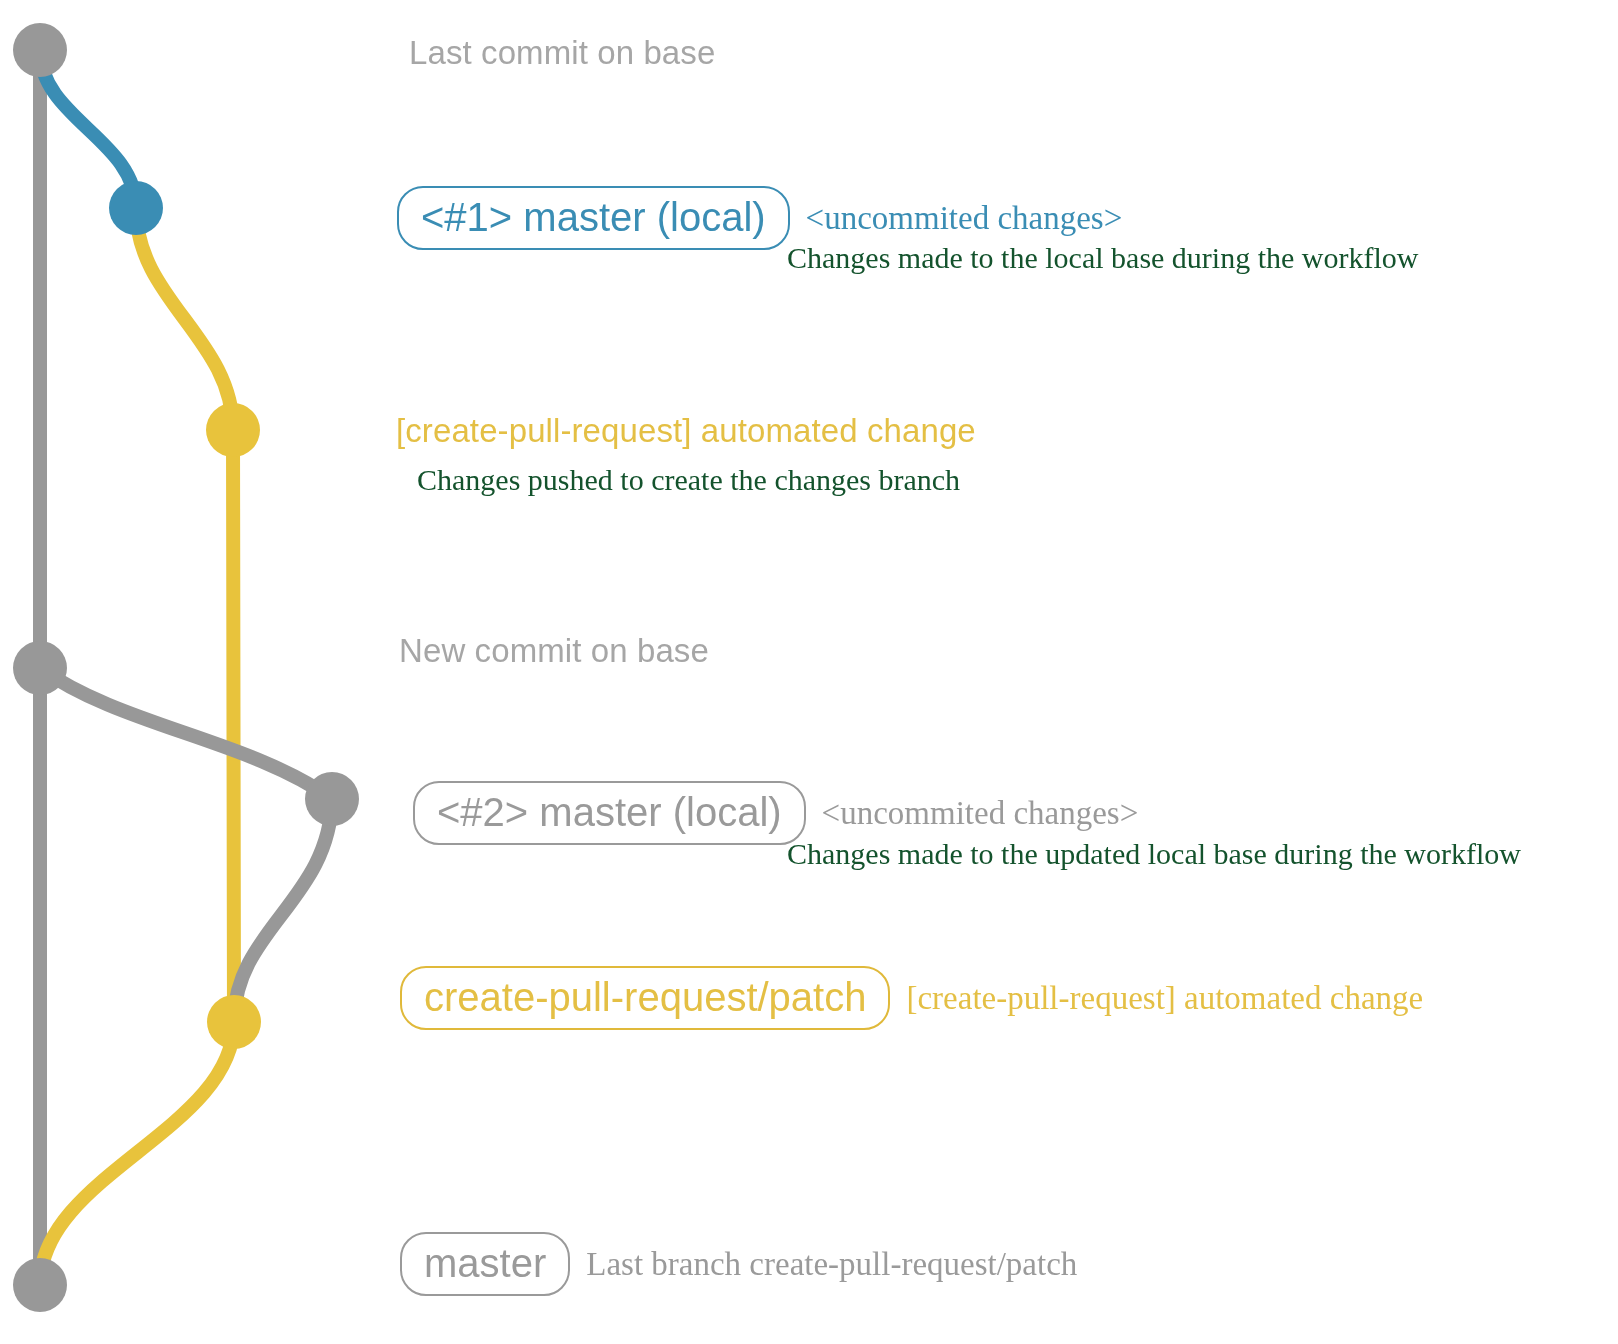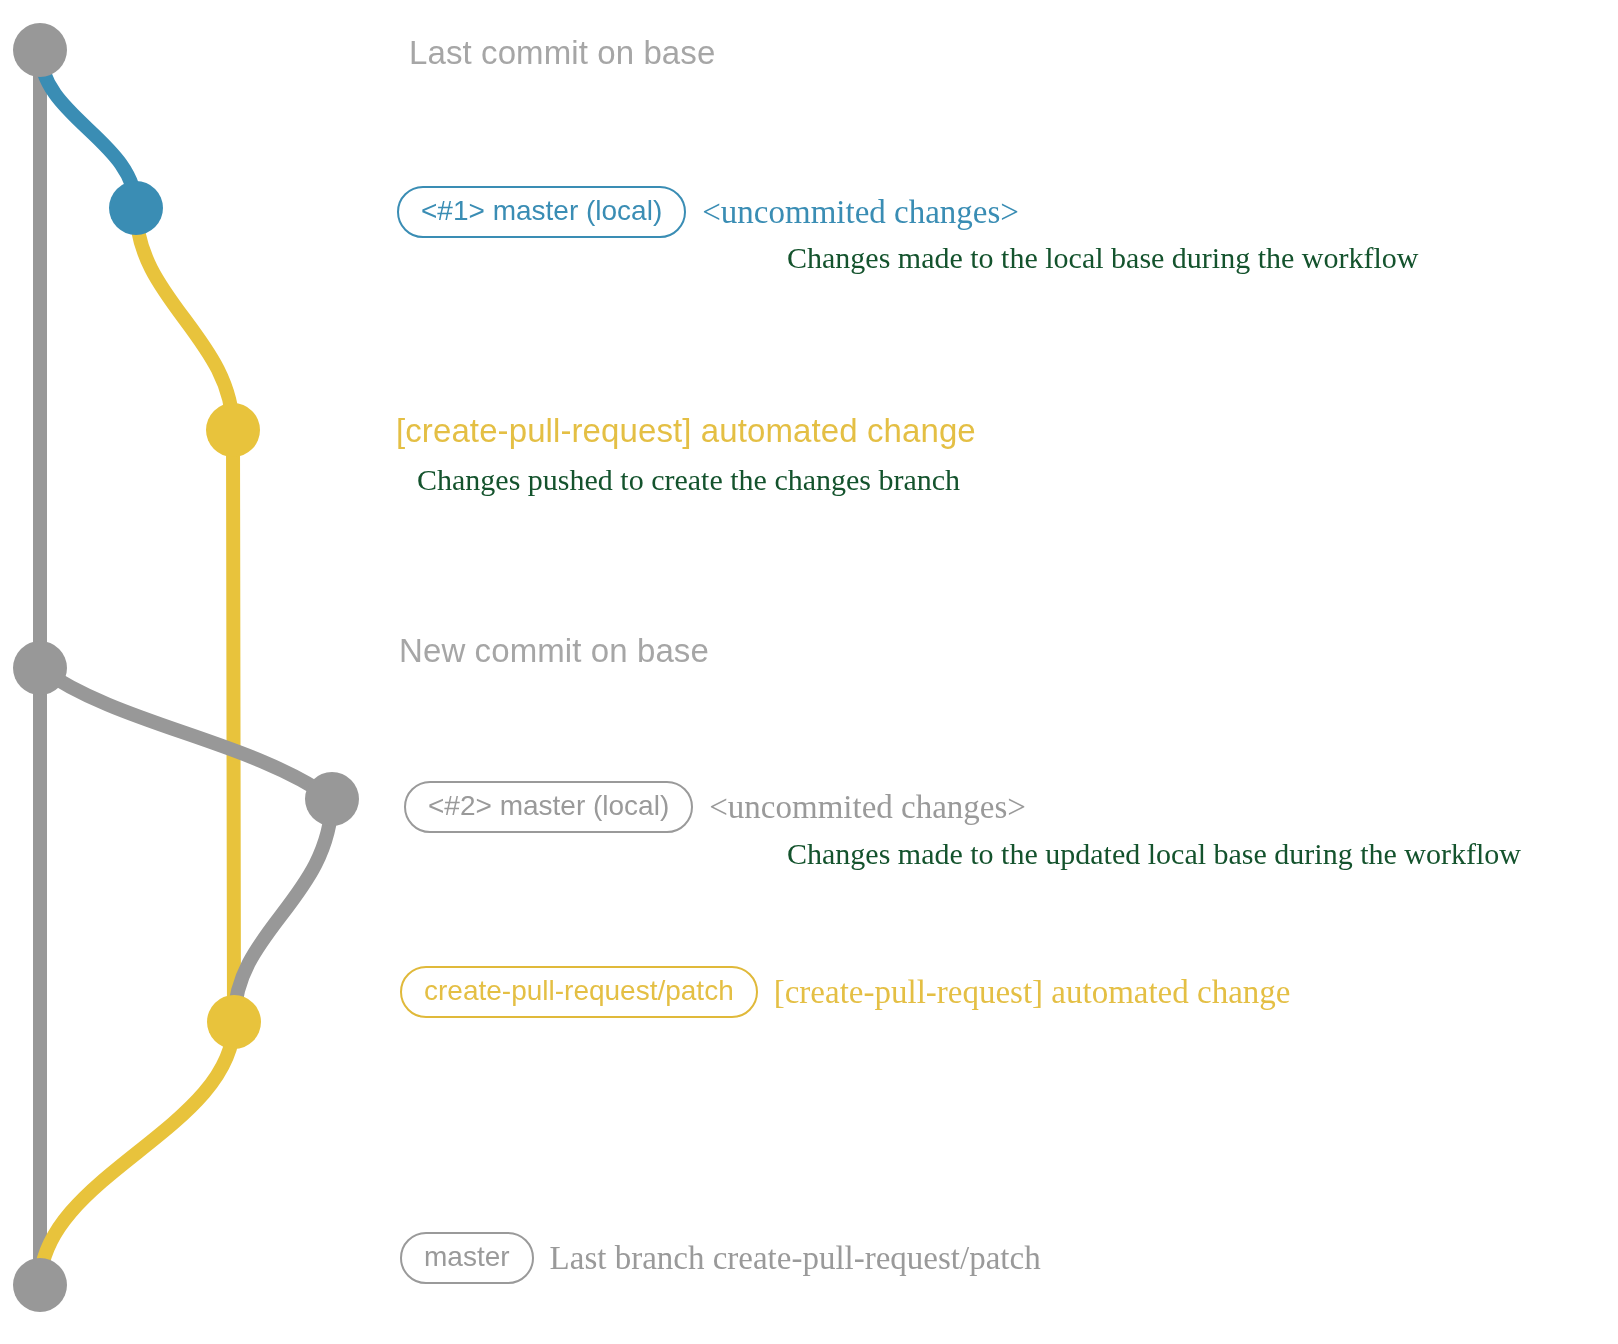--- a/index.html
+++ b/index.html
@@ -39,21 +39,21 @@
   }
   .badge {
     display: inline-flex;
     align-items: center;
     justify-content: center;
     box-sizing: border-box;
     border: 2px solid #9a9a9a;
     border-radius: 26px;
     padding: 9px 22px 11px 22px;
     font-family: "Liberation Sans", sans-serif;
-    font-size: 28px;
+    font-size: 40px;
     line-height: 1;
     white-space: nowrap;
     background: transparent;
   }
   .badge.blue { border-color: #3a8db4; color: #3a8db4; }
   .badge.gray { border-color: #9a9a9a; color: #9a9a9a; }
   .badge.yellow { border-color: #e0b93a; color: #e4bf44; }
   .subject {
     font-family: Liberation Serif, serif;
     font-size: 33px;
@@ -121,21 +121,21 @@
 
   <div class="row" style="left:396px; top:414px;">
     <span class="plain-label" style="color:#e4bf44;">[create-pull-request] automated change</span>
   </div>
   <div class="desc" style="left:417px; top:465px;">Changes pushed to create the changes branch</div>
 
   <div class="row" style="left:399px; top:634px;align-items:flex-end;">
     <span class="plain-label" style="color:#a6a6a6;">New commit on base</span>
   </div>
 
-  <div class="row" style="left:404px; top:781px;">
+  <div class="row" style="left:413px; top:781px;">
     <span class="badge gray">&lt;#2&gt; master (local)</span>
     <span class="subject gray">&lt;uncommited changes&gt;</span>
   </div>
   <div class="desc" style="left:787px; top:839px;">Changes made to the updated local base during the workflow</div>
 
   <div class="row" style="left:400px; top:966px;">
     <span class="badge yellow">create-pull-request/patch</span>
     <span class="subject yellow">[create-pull-request] automated change</span>
   </div>
 

